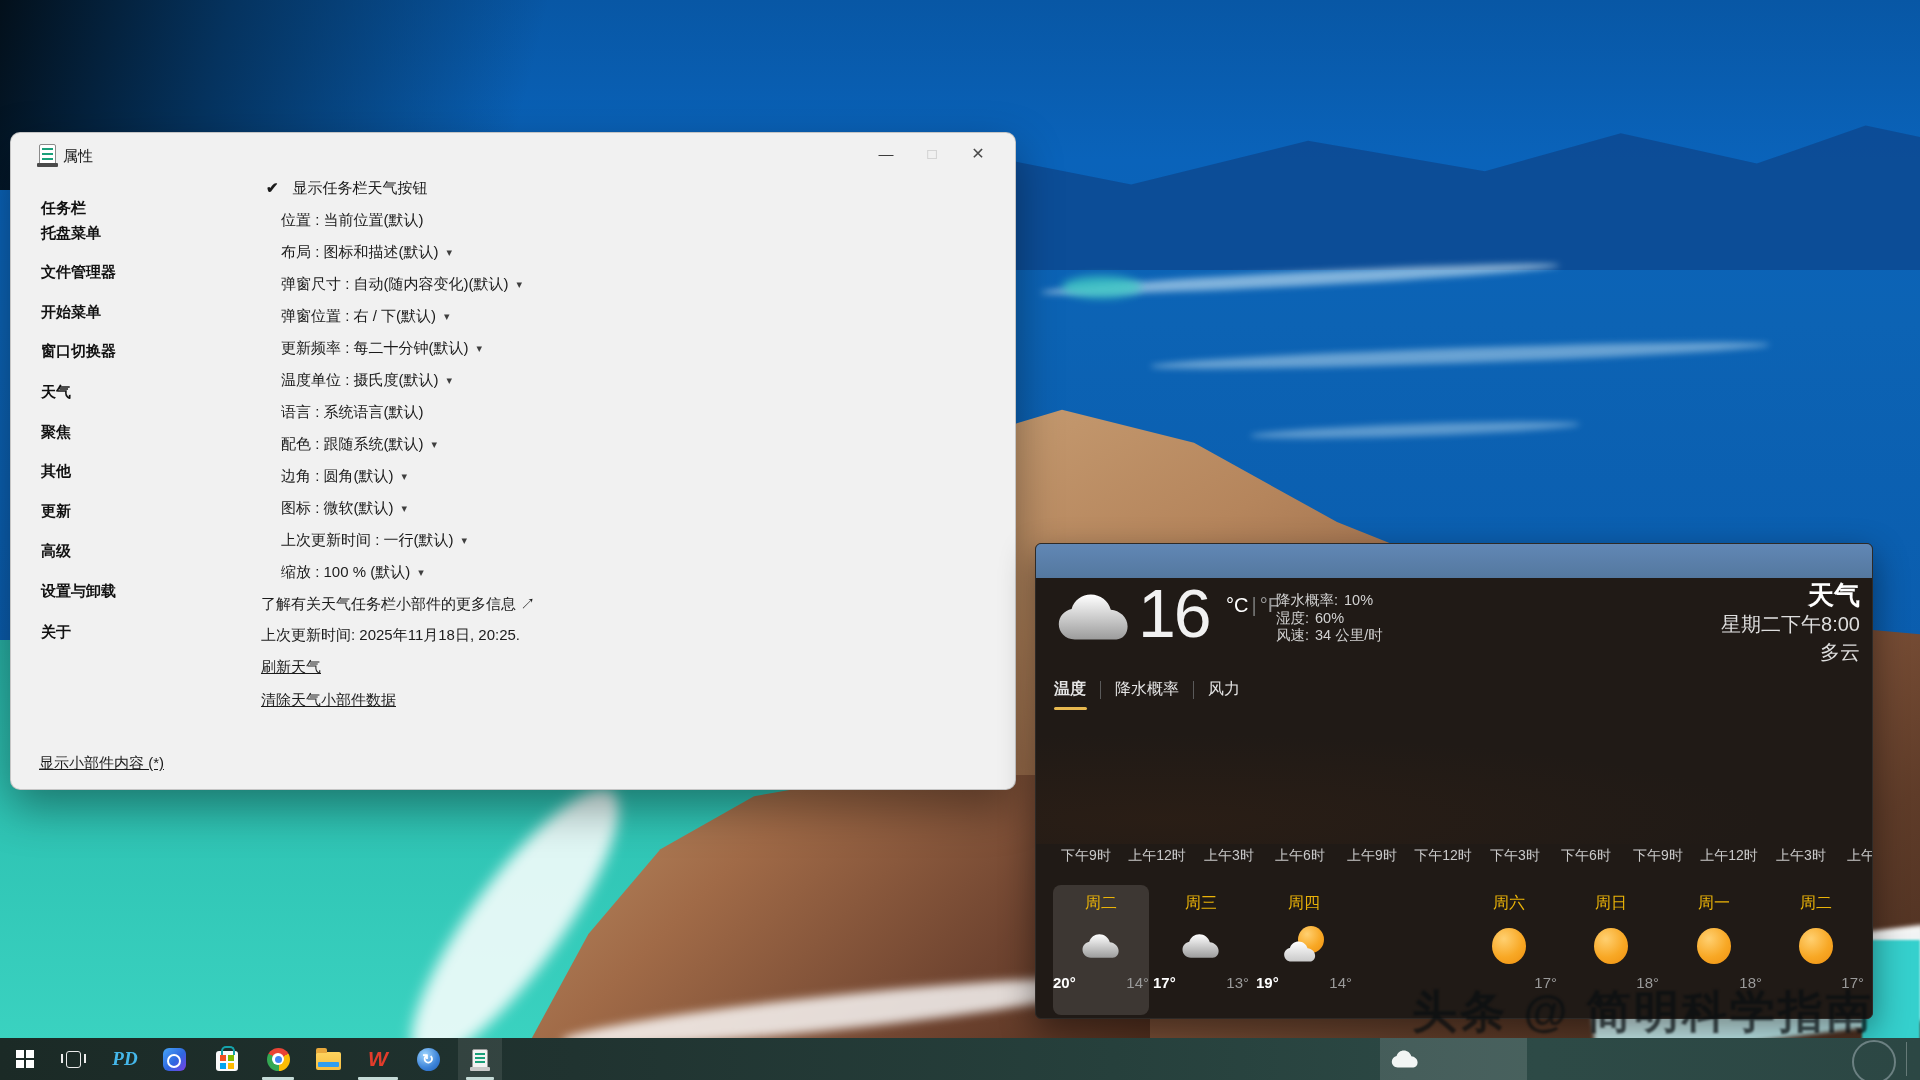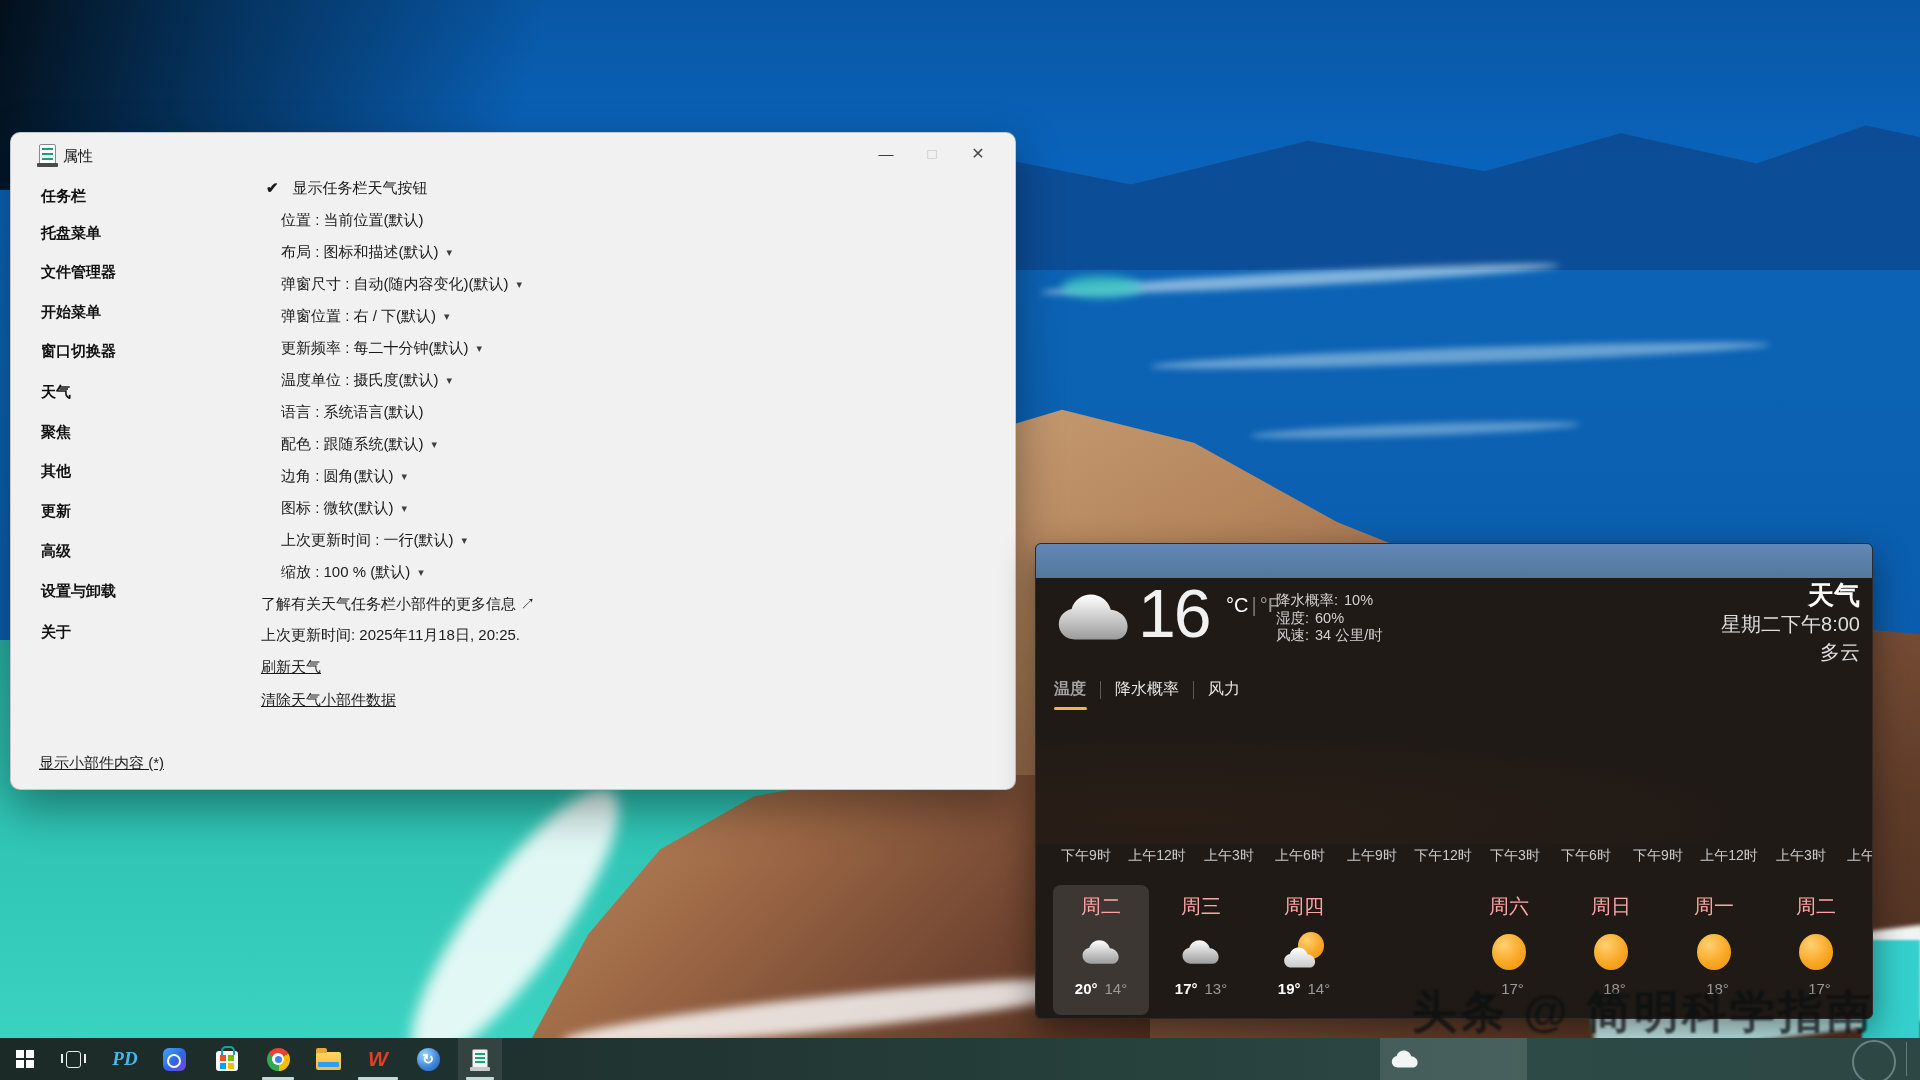--- a/index.html
+++ b/index.html
@@ -70,34 +70,34 @@
   .unit-row .sep { color:#777; margin:0 3px; }
   .unit-row .f { color:#979797; }
   .detail-block { position:absolute; left:240px; top:48px; font-size:14.5px; color:#d2d2d2; line-height:17.5px; }
   .detail-block .val { margin-left:6px; }
   .head-right { position:absolute; right:12px; top:36px; text-align:right; color:#e8e8e8; }
   .head-right .w-title { font-size:26px; font-weight:bold; color:#fff; line-height:30px; }
   .head-right .w-date, .head-right .w-cond { font-size:20px; line-height:28px; color:#dedede; }
 
   .tabs { position:absolute; left:18px; top:135px; display:flex; align-items:center; font-size:16px; color:#e4e4e4; }
   .tab { cursor:pointer; white-space:nowrap; }
-  .tab.active { color:#a3a3a3; font-weight:bold;text-align:right; }
+  .tab.active { color:#e5e5e5; font-weight:bold;text-align:right; }
   .tab-sep { width:1px; height:18px; background:#5a5a5a; margin:0 14px; }
   .tab-underline { position:absolute; left:18px; top:163px; width:33px; height:3px; background:#e7b84f; border-radius:2px; }
 
   .chart-area { position:absolute; left:0; top:175px; width:100%; height:125px;
      background:radial-gradient(ellipse at 15% 80%, rgba(70,40,20,.25), rgba(0,0,0,0) 60%); }
 
   .hour-label { position:absolute; top:303px; width:80px; text-align:center; font-size:14px; color:#c9c9c9; white-space:nowrap; }
 
   .day-card { position:absolute; top:341px; width:96px; height:130px; text-align:center; cursor:pointer; border-radius:8px; }
   .day-card.selected { background:#3d3733; }
-  .day-name { margin-top:8px; font-size:20px; color:#fca5a5; }
+  .day-name { margin-top:8px; font-size:16px; color:#eab308; }
   .day-icon { height:52px; margin-top:6px; display:flex; align-items:center; justify-content:center; position:relative; }
-  .day-temps { margin-top:2px; font-size:15px; display:flex; justify-content:center; gap:7px; }
+  .day-temps { margin-top:2px; font-size:15px; display:flex; justify-content:space-between; gap:7px; }
   .day-temps .hi { color:#fff; font-weight:bold; }
   .day-temps .lo { color:#9a9a9a; }
   .sun { width:34px; height:36px; border-radius:50%;
      background:radial-gradient(circle at 35% 30%, #ffd071, #f8a825 55%, #ef8f0e); }
   .partly { position:relative; width:44px; height:40px; }
   .partly .sun { position:absolute; right:2px; top:0; width:26px; height:27px; }
   .partly svg { position:absolute; left:0; bottom:2px; }
 
   
   .taskbar { position:absolute; left:0; top:1038px; width:1920px; height:42px;
@@ -177,21 +177,21 @@
 
   <div class="dialog">
     <div class="dlg-icon"></div>
     <div class="dlg-title">属性</div>
     <div class="dlg-controls">
       <div class="dlg-ctl">—</div>
       <div class="dlg-ctl max">□</div>
       <div class="dlg-ctl close">✕</div>
     </div>
 
-    <div class="side-item" style="top:54px">任务栏</div>
+    <div class="side-item" style="top:66px">任务栏</div>
     <div class="side-item" style="top:91px">托盘菜单</div>
     <div class="side-item" style="top:130px">文件管理器</div>
     <div class="side-item" style="top:170px">开始菜单</div>
     <div class="side-item" style="top:209px">窗口切换器</div>
     <div class="side-item" style="top:250px">天气</div>
     <div class="side-item" style="top:290px">聚焦</div>
     <div class="side-item" style="top:329px">其他</div>
     <div class="side-item" style="top:369px">更新</div>
     <div class="side-item" style="top:409px">高级</div>
     <div class="side-item" style="top:449px">设置与卸载</div>

